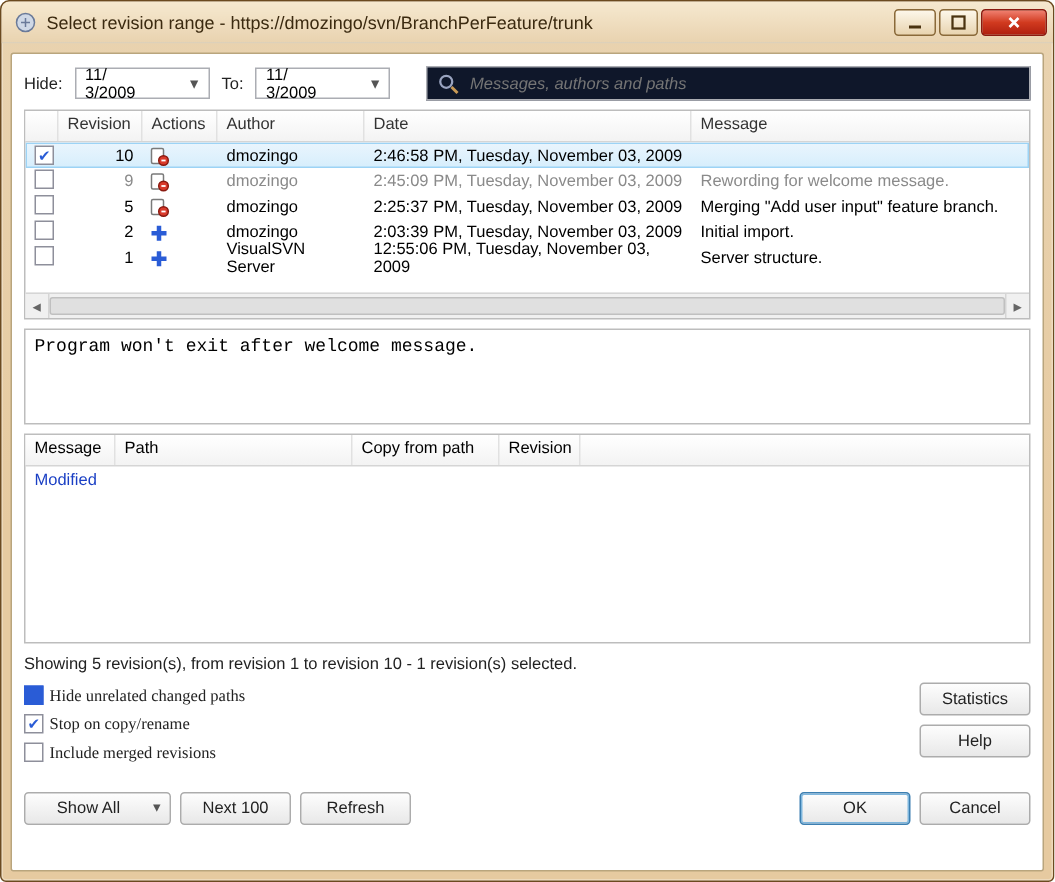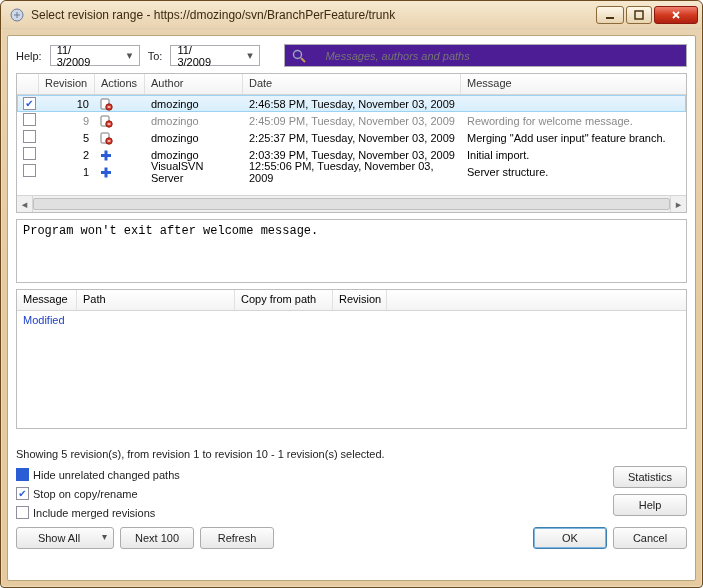--- a/index.html
+++ b/index.html
@@ -38,21 +38,21 @@
   }
   .content { flex: 1; margin: 6px; background: #fff; border: 1px solid #b9a57d; border-radius: 2px; padding: 8px; display: flex; flex-direction: column; gap: 6px; }
   .filterrow { display: flex; align-items: center; gap: 8px; }
   .lbl { color: #222; }
   .datebox {
     display: inline-flex; align-items: center; justify-content: space-between;
     border: 1px solid #abadb3; height: 21px; background: #fff; padding: 0 2px 0 6px;
     width: 90px; font-size: 11px; color: #000; gap: 16px;
   }
   .datebox .dd { width: 15px; height: 17px; display:flex; align-items:center; justify-content:center; color:#555; }
-  .searchwrap { flex: 1; display: flex; align-items: center; border: 1px solid #abadb3; height: 23px; background: #4c1d95; padding: 0 6px; gap: 18px; margin-left: 16px; }
+  .searchwrap { flex: 1; display: flex; align-items: center; border: 1px solid #abadb3; height: 23px; background: #0f172a; padding: 0 6px; gap: 6px; margin-left: 16px; }
   .searchwrap input { border: none; outline: none; flex: 1; font-size: 11px; font-style: italic; color: #888; background: transparent; }
   .searchicon { width: 16px; height: 16px; }
   .panel { border: 1px solid #bdbdbd; background: #fff; }
   .revpanel { height: 140px; display: flex; flex-direction: column; }
   .headerrow { display: flex; background: linear-gradient(to bottom, #fff, #f3f3f3); border-bottom: 1px solid #d5d5d5; height: 21px; font-size: 11px; color: #333; }
   .headerrow > div { padding: 3px 6px; border-right: 1px solid #e1e1e1; }
   .c-chk { width: 22px; text-align:center; }
   .c-rev { width: 56px; }
   .c-act { width: 50px; }
   .c-auth { width: 98px; }
@@ -74,38 +74,38 @@
   .pathpanel { height: 140px; display:flex; flex-direction:column; }
   .ph { display:flex; background: linear-gradient(to bottom,#fff,#f3f3f3); border-bottom:1px solid #d5d5d5; height:21px; }
   .ph > div { padding:3px 6px; border-right:1px solid #e1e1e1; }
   .p-act { width: 60px; }
   .p-path { width: 158px; }
   .p-cfp { width: 98px; }
   .p-rev { width: 54px; }
   .p-rest { flex: 1; border-right:none !important; }
   .prow { display:flex; height:17px; align-items:center; font-size:11px; color:#1a3fc4; }
   .prow > div { padding:1px 6px; }
-  .status { color:#222; margin-top:13px; }
+  .status { color:#222; margin-top:2px; }
   .chkline { display:flex; align-items:center; gap:4px; height:17px; color:#222; }
   .chkbox { width:13px; height:13px; border:1px solid #8e8f9b; background:#fff; display:inline-flex; align-items:center; justify-content:center; font-size:10px; color:#2a5cd6; }
   .chkbox.blue { background:#2a5cd6; border-color:#2a5cd6; }
-  .bottom { display:flex; align-items:center; margin-top:0; }
+  .bottom { display:flex; align-items:center; margin-top:12px; }
   .leftbtns { display:flex; gap:6px; }
   .spacer { flex:1; }
   .btn {
     height:22px; min-width:74px; padding:0 10px; border:1px solid #acacac;
     background:linear-gradient(to bottom,#fdfdfd,#e8e8e8); border-radius:3px;
     font-size:11px; color:#222; display:inline-flex; align-items:center; justify-content:center;
   }
   .btn.split { min-width:98px; padding-right:22px; position:relative; }
   .btn.split::after { content:"▾"; position:absolute; right:6px; top:3px; font-size:10px; color:#555; }
   .btn.default { border-color:#3c7fb1; box-shadow:0 0 0 1px #7eb6dd inset; }
   .rightcol { display:flex; flex-direction:column; align-items:flex-end; gap:6px; margin-left:8px; }
   .checks-and-right { display:flex; align-items:flex-start; }
-  .checks { flex:1; display:flex; flex-direction:column; gap:2px; }
+  .checks { flex:1; display:flex; flex-direction:column; gap:2px;font-family:Liberation Serif, serif; }
   svg { display:block; }
   .act-icon { width:14px; height:14px; }
 </style>
 </head>
 <body>
 
 <div class="window">
   <div class="titlebar">
     <span class="app-icon">
       <svg viewBox="0 0 16 16">
@@ -128,21 +128,21 @@
       <div class="winbtn close">
           <svg width="10" height="10">
             <path d="M2 2l6 6M8 2l-6 6" stroke="#fff" stroke-width="1.8"></path>
           </svg>
         </div>
     </div>
   </div>
 
   <div class="content">
     <div class="filterrow">
-      <span class="lbl">Help:</span>
+      <span class="lbl">Hide:</span>
       <div class="datebox">
         <span>11/ 3/2009</span>
         <span class="dd">▾</span>
       </div>
       <span class="lbl">To:</span>
       <div class="datebox">
         <span>11/ 3/2009</span>
         <span class="dd">▾</span>
       </div>
       <div class="searchwrap">

